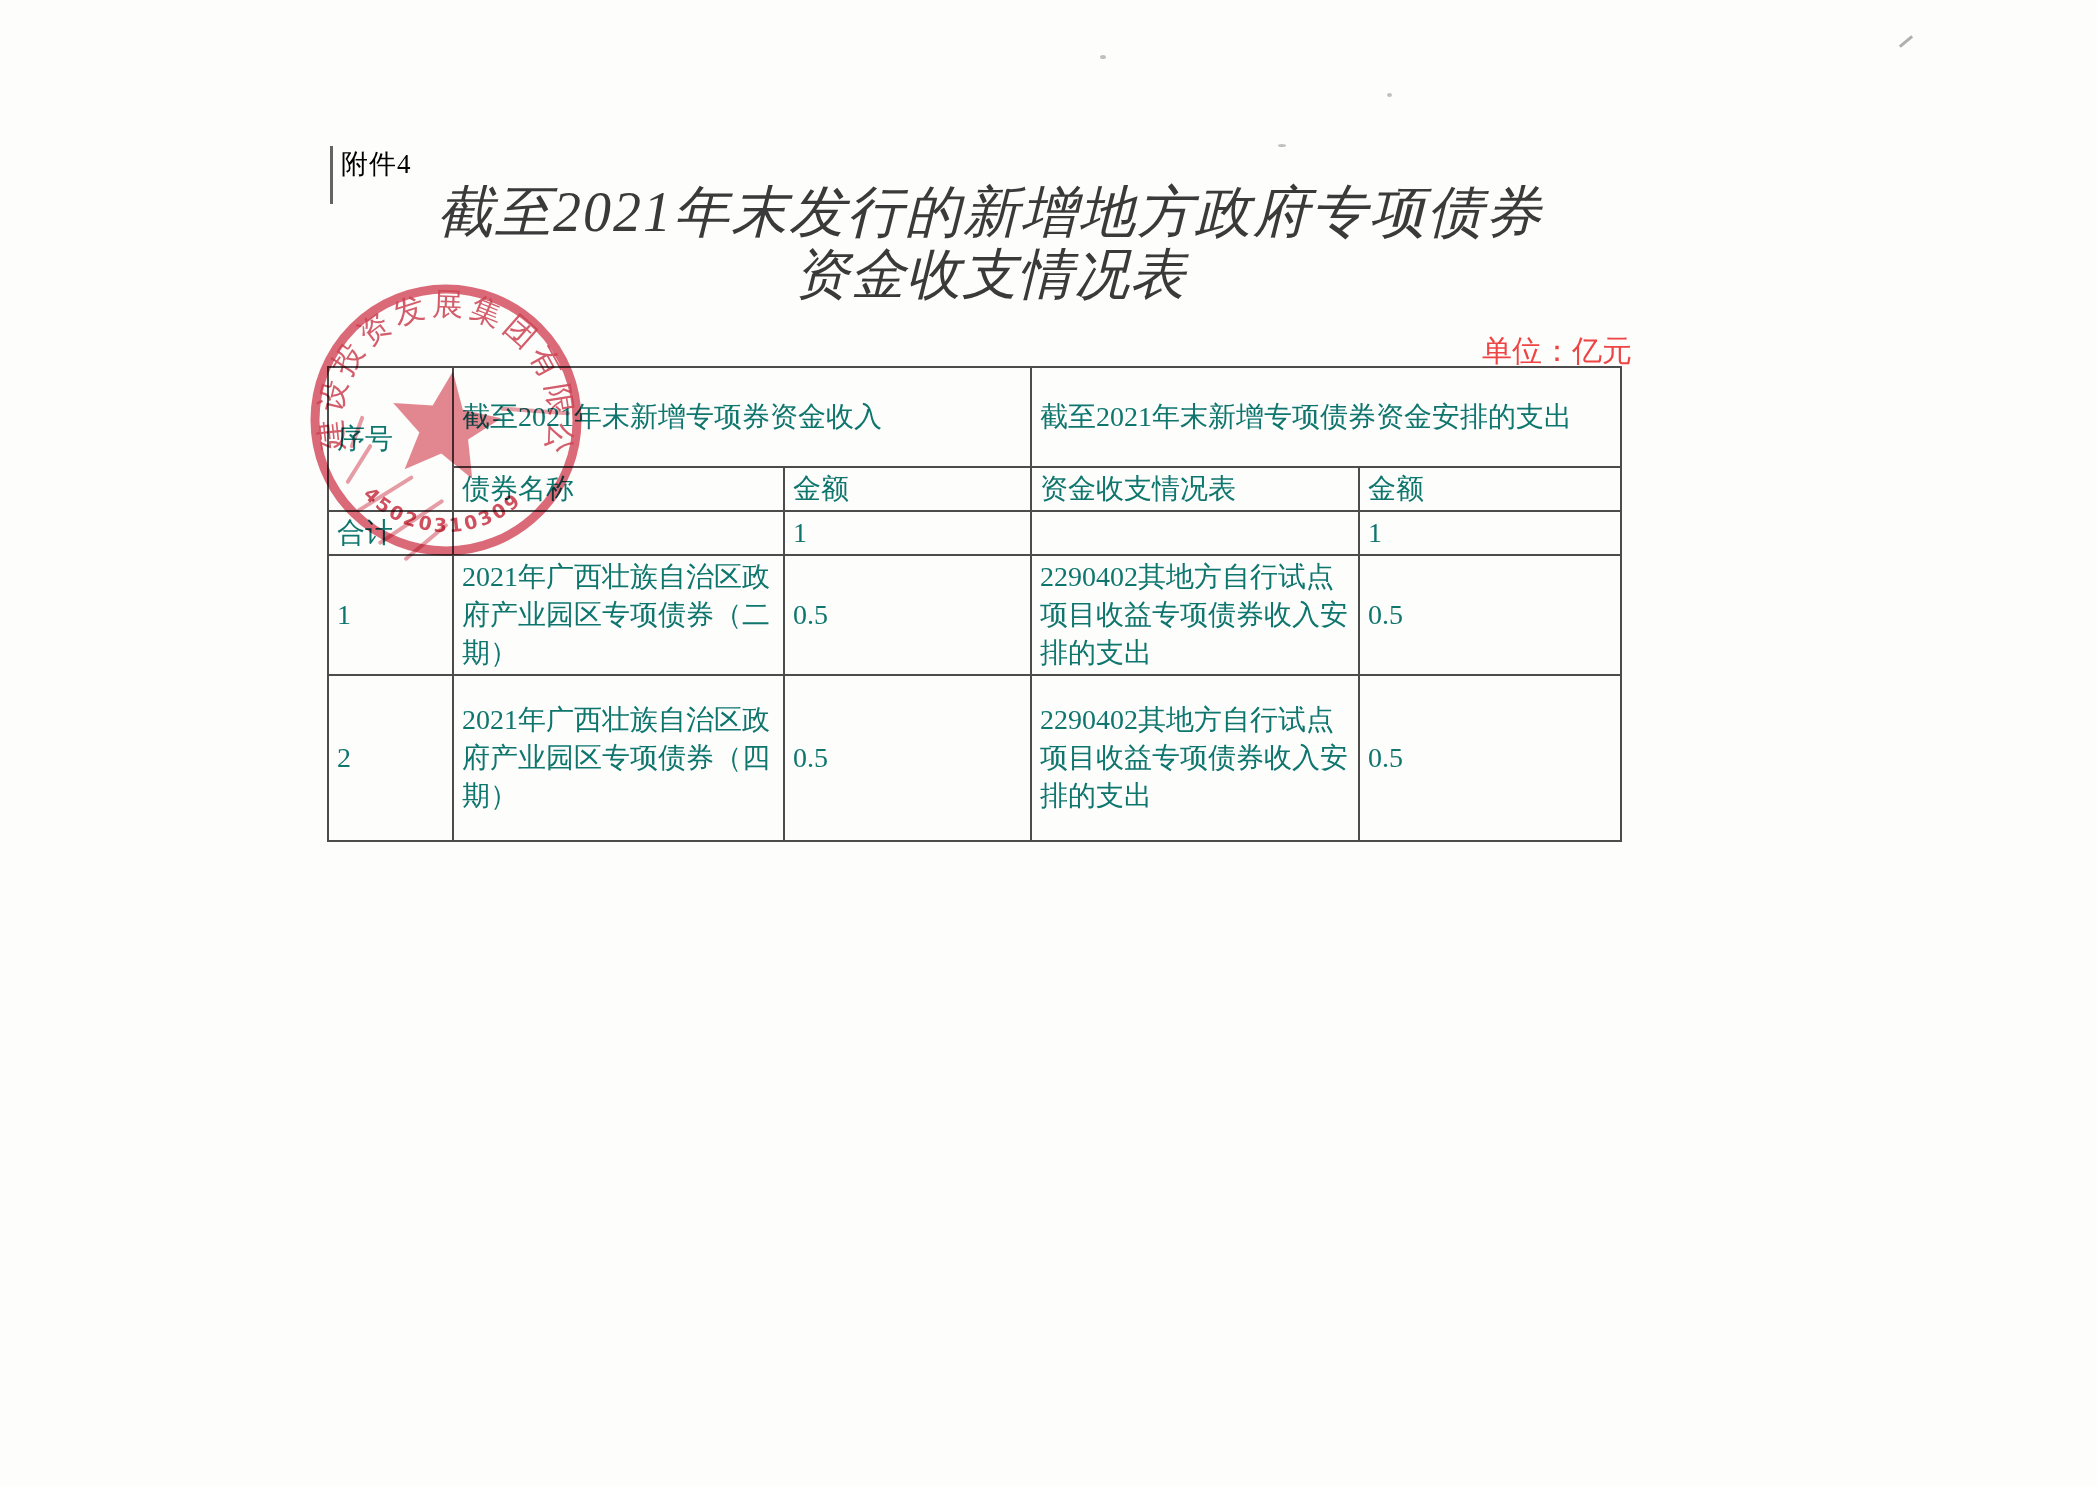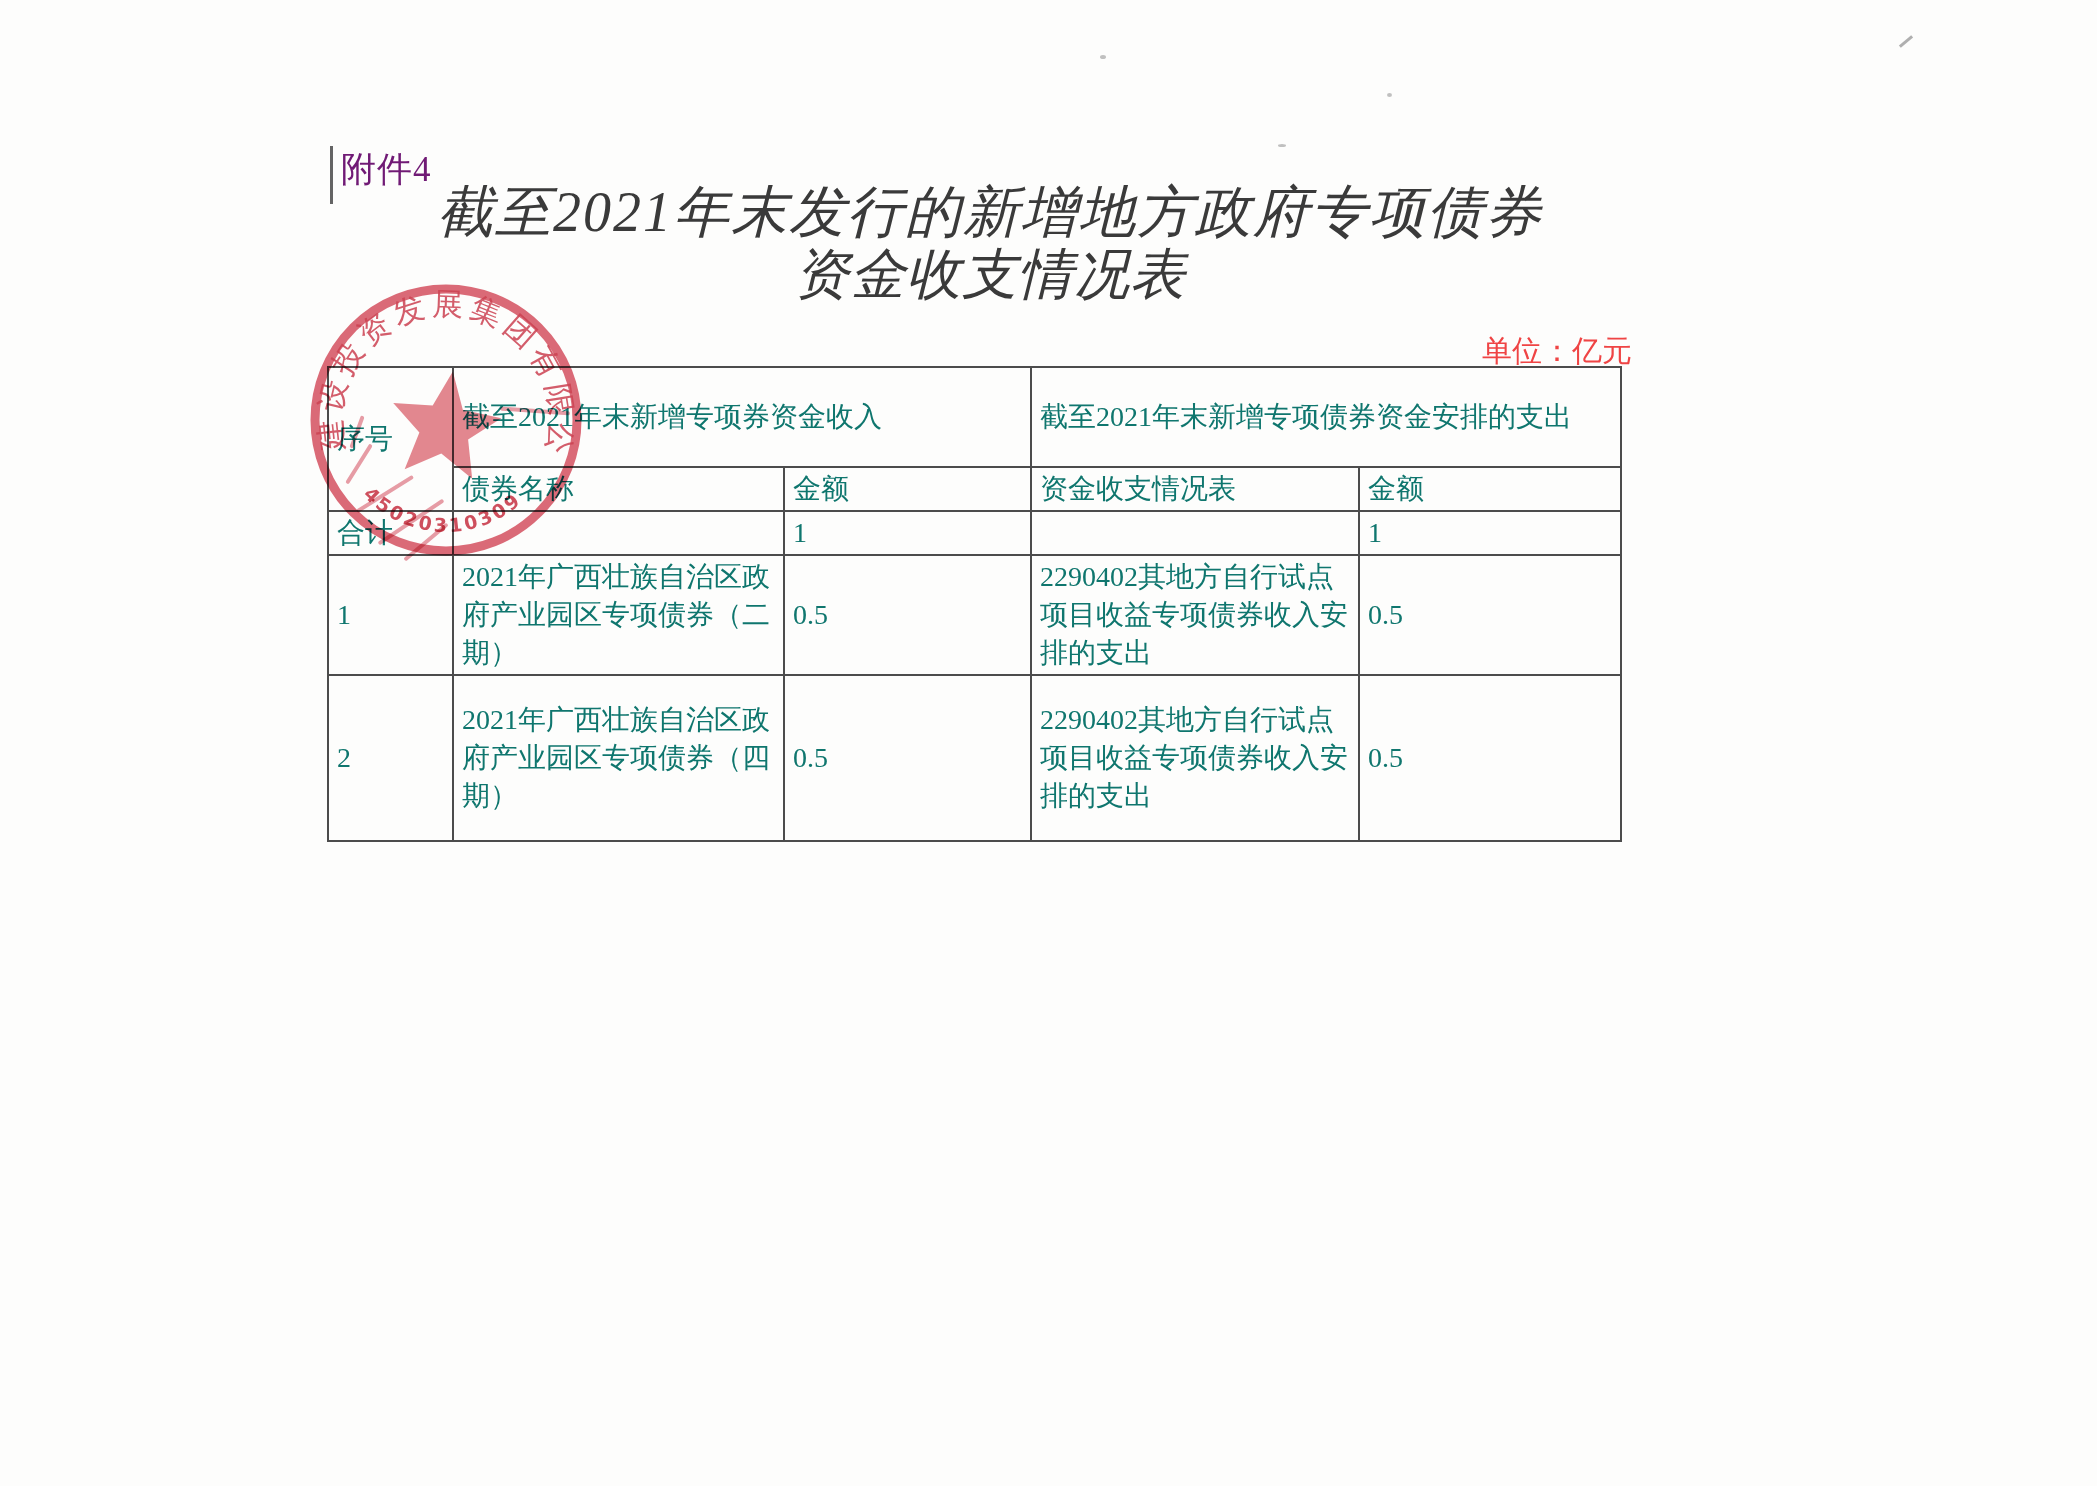--- a/index.html
+++ b/index.html
@@ -11,21 +11,21 @@
     font-family:"Liberation Serif","DejaVu Serif",serif;
     color:#474747;
   }
   
   .attach-vline{
     position:absolute;left:330px;top:146px;width:3px;height:58px;
     background:#3d3d3d;opacity:.8;
   }
   .attachment{
     position:absolute;left:341px;top:146px;
-    font-size:35px;color:#701a75;letter-spacing:1px;white-space:nowrap;
+    font-size:27px;color:#000000;letter-spacing:1px;white-space:nowrap;
   }
   .doc-title{
     position:absolute;left:340px;top:180px;width:1300px;
     text-align:center;color:#3a3a3a;font-style:italic;
   }
   .doc-title .t1{font-size:56px;line-height:64px;letter-spacing:2px;white-space:nowrap;}
   .doc-title .t2{font-size:55px;line-height:62px;letter-spacing:1px;white-space:nowrap;}
   .unit-label{
     position:absolute;left:1420px;top:331px;width:212px;
     text-align:right;font-size:30px;color:#ef4444;white-space:nowrap;font-family:Liberation Mono, monospace;

